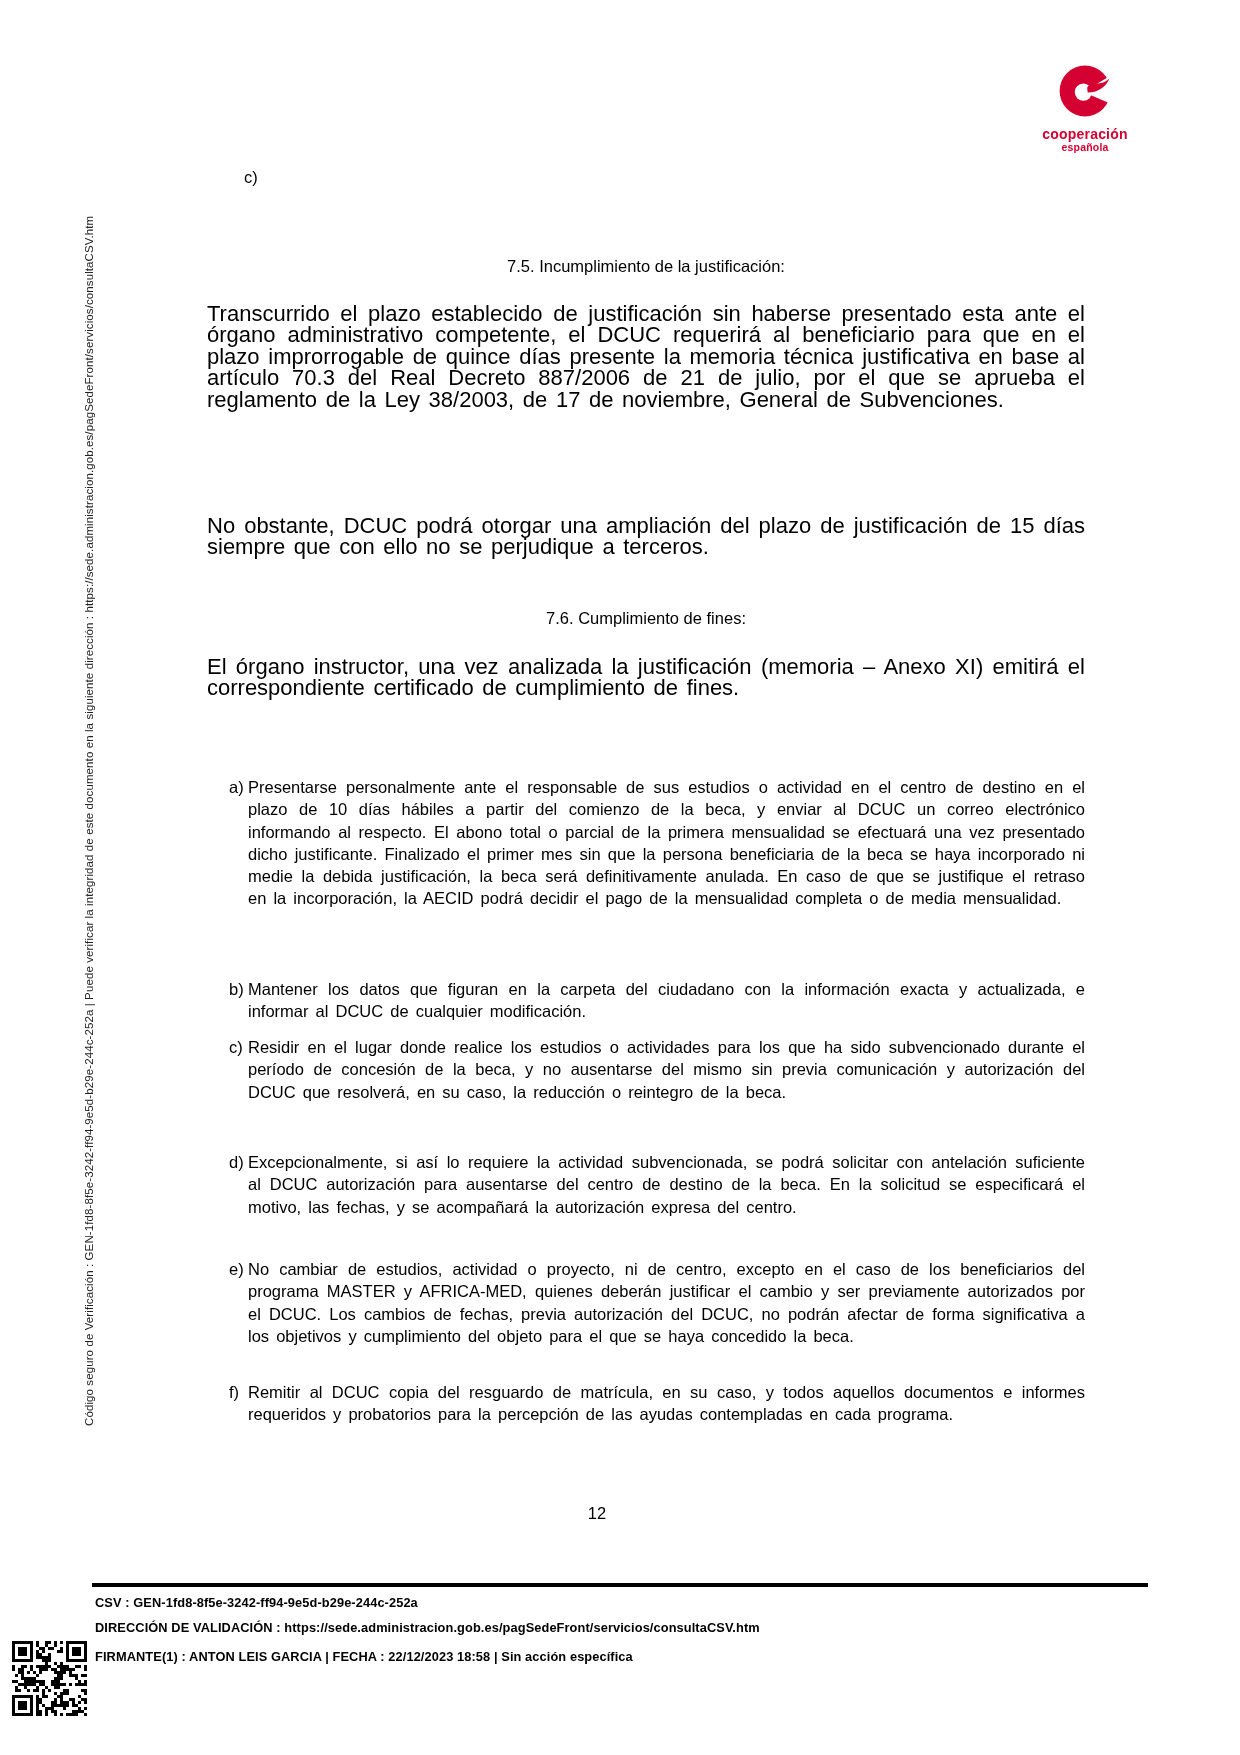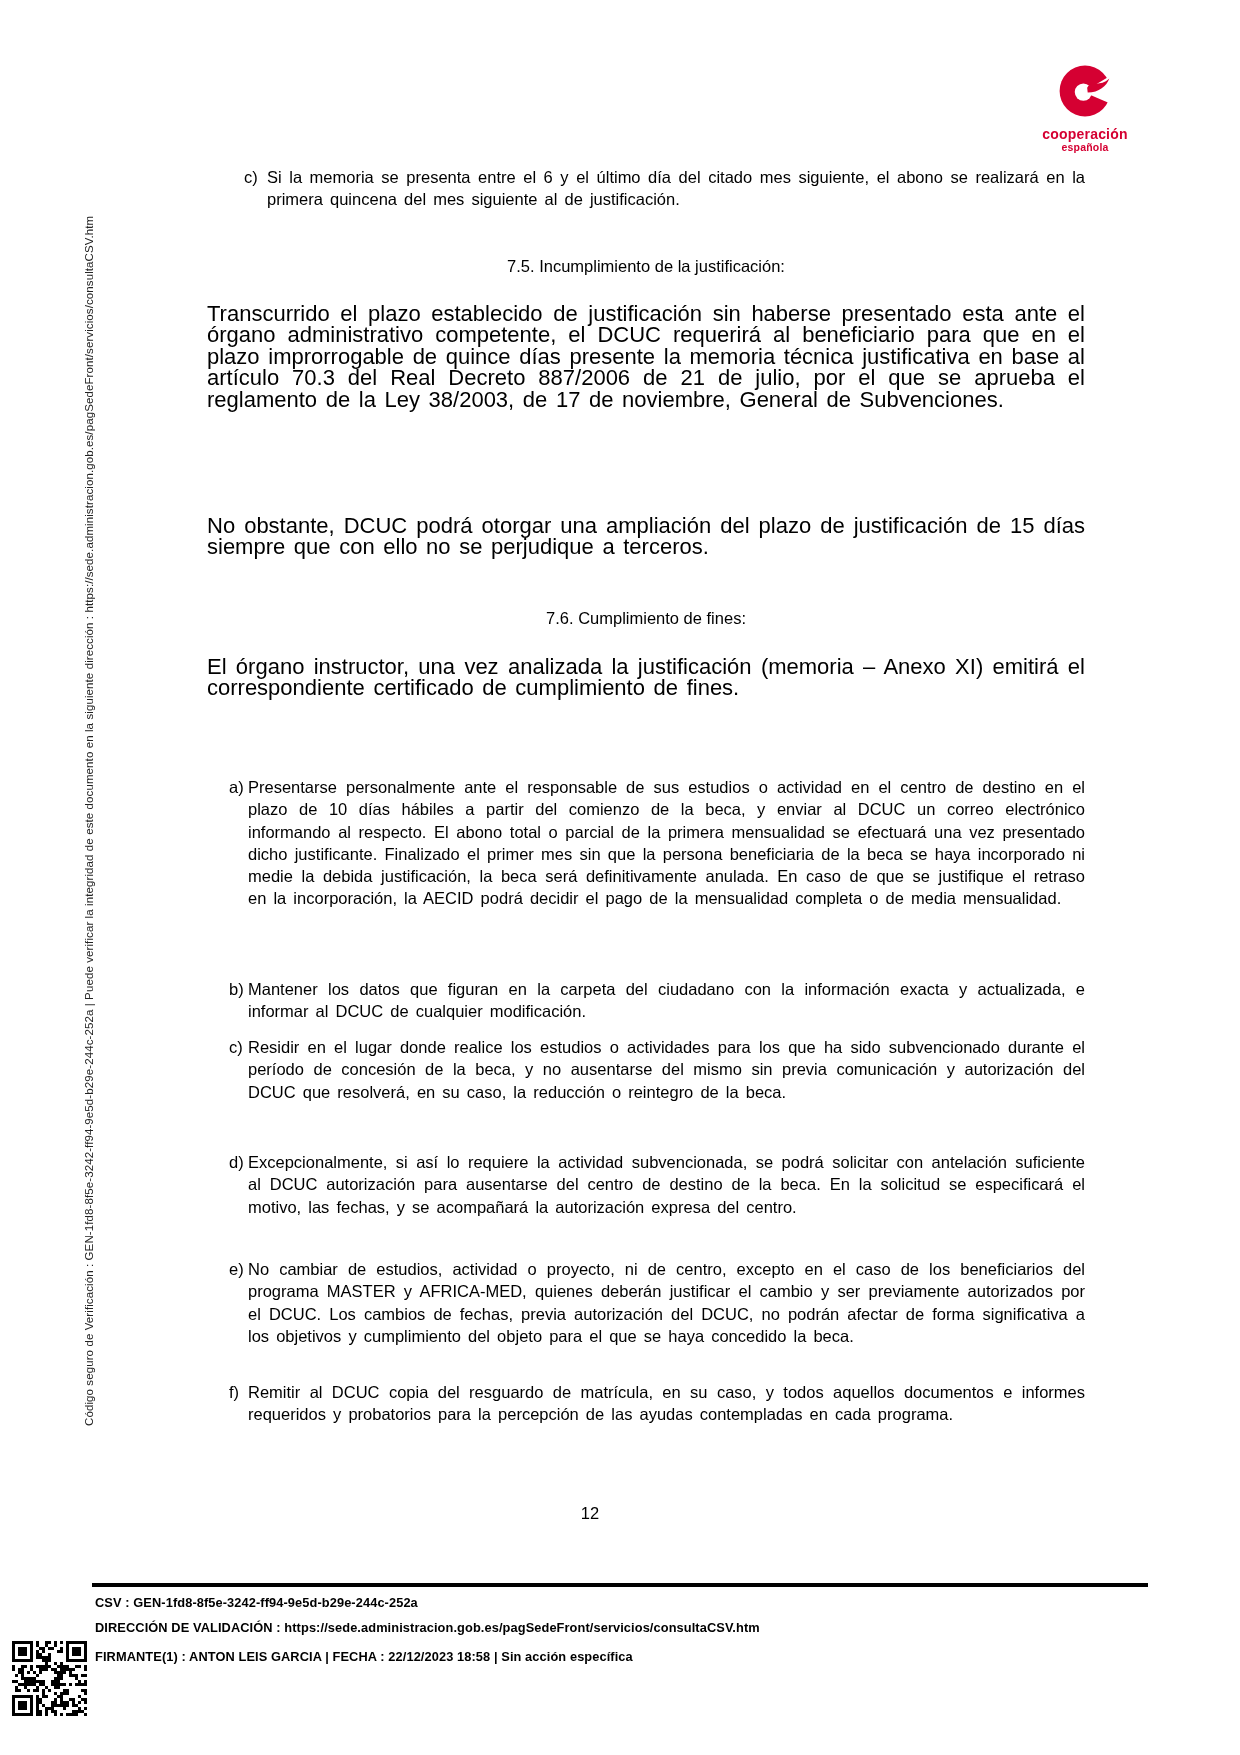--- a/index.html
+++ b/index.html
@@ -12,21 +12,21 @@
   .para  { text-align:justify; font-size:22px; line-height:21.4px; word-spacing:2.5px; }
   .heading { font-size:16.5px; line-height:21.4px;text-align:center; }
   .list-item {
     text-align:justify; font-size:16.5px; line-height:22.3px; word-spacing:2.5px;
     padding-left:41px; box-sizing:border-box;
   }
   .list-item .marker { position:absolute; left:22px; }
   .intro-item { padding-left:60px; }
   .intro-item .marker { left:37px; }
 
-  .page-number { position:absolute; top:1504px; left:95px; width:990px; text-align:center; font-size:16.5px; }
+  .page-number { position:absolute; top:1504px; left:102px; width:990px; text-align:center; font-size:16.5px; }
 
   .footer-rule { position:absolute; top:1583px; left:92px; width:1056px; height:4px; background:#000; }
   .footer-line { position:absolute; left:95px; font-size:12.8px; font-weight:bold; letter-spacing:0.1px; white-space:nowrap; }
   .footer-line.l1 { top:1595px; }
   .footer-line.l2 { top:1620px; }
   .footer-line.l3 { top:1649px; }
 
   .vertical-csv {
     position:absolute; left:83px; top:1426px;
     transform-origin:0 0; transform:rotate(-90deg);
@@ -52,21 +52,20 @@
       <circle cx="47" cy="52" r="16" fill="#ffffff"></circle>
       <path d="M47 52 L103 18 L103 76 Z" fill="#ffffff"></path>
       <path d="M54 44 C 64 29, 77 44, 95 27 C 90 41, 76 53, 55 53 Z" fill="#d50032"></path>
     </svg>
     <div class="wordmark1" style="color:#d50032">cooperación</div>
     <div class="wordmark2" style="color:#d50032">española</div>
   </div>
 
   <div class="block list-item intro-item" style="top:166px">
     <span class="marker">c)</span>
-    <span>Si la memoria se presenta entre el 6 y el último día del citado mes siguiente, el abono se realizará en la primera quincena del mes siguiente al de justificación.</span>
   </div>
 
   <div class="block heading" style="top:256px">7.5. Incumplimiento de la justificación:</div>
 
   <div class="block para" style="top:303px">Transcurrido el plazo establecido de justificación sin haberse presentado esta ante el órgano administrativo competente, el DCUC requerirá al beneficiario para que en el plazo improrrogable de quince días presente la memoria técnica justificativa en base al artículo 70.3 del Real Decreto 887/2006 de 21 de julio, por el que se aprueba el reglamento de la Ley 38/2003, de 17 de noviembre, General de Subvenciones.</div>
 
 
   <div class="block para" style="top:515px">No obstante, DCUC podrá otorgar una ampliación del plazo de justificación de 15 días siempre que con ello no se perjudique a terceros.</div>
 
   <div class="block heading" style="top:608px">7.6. Cumplimiento de fines:</div>

